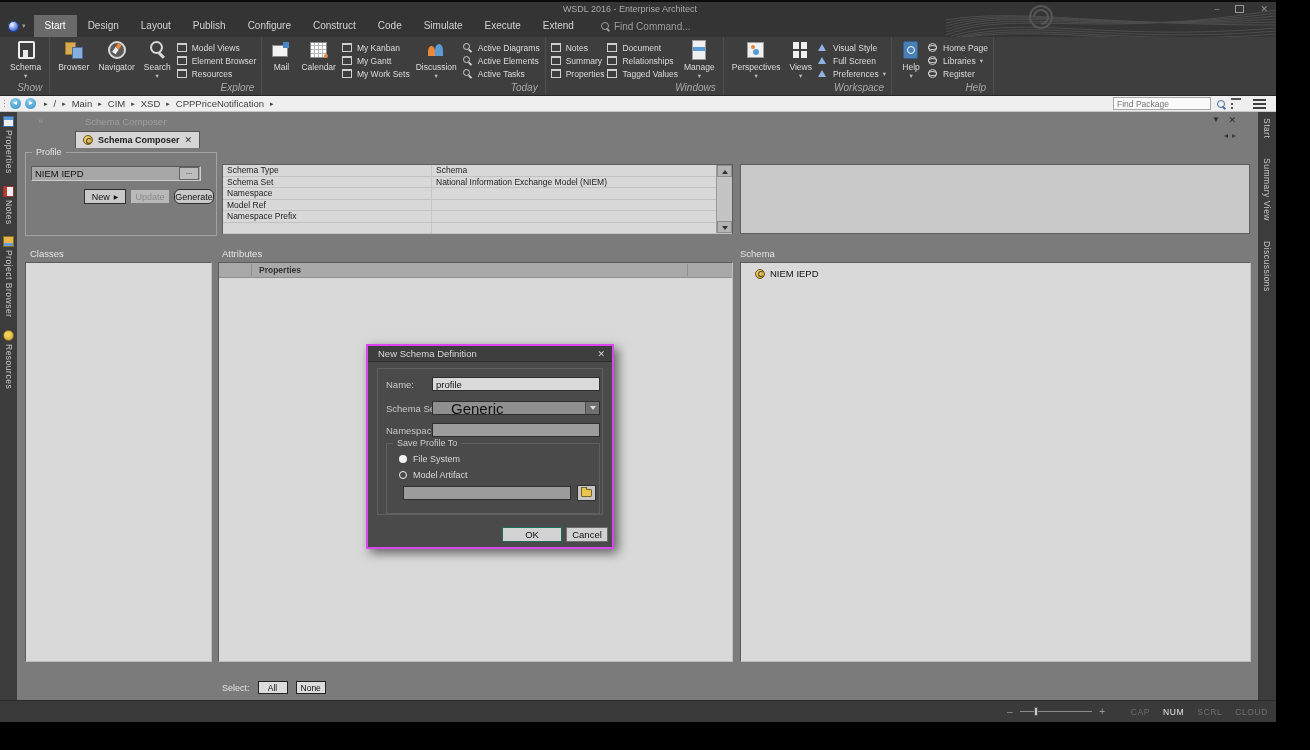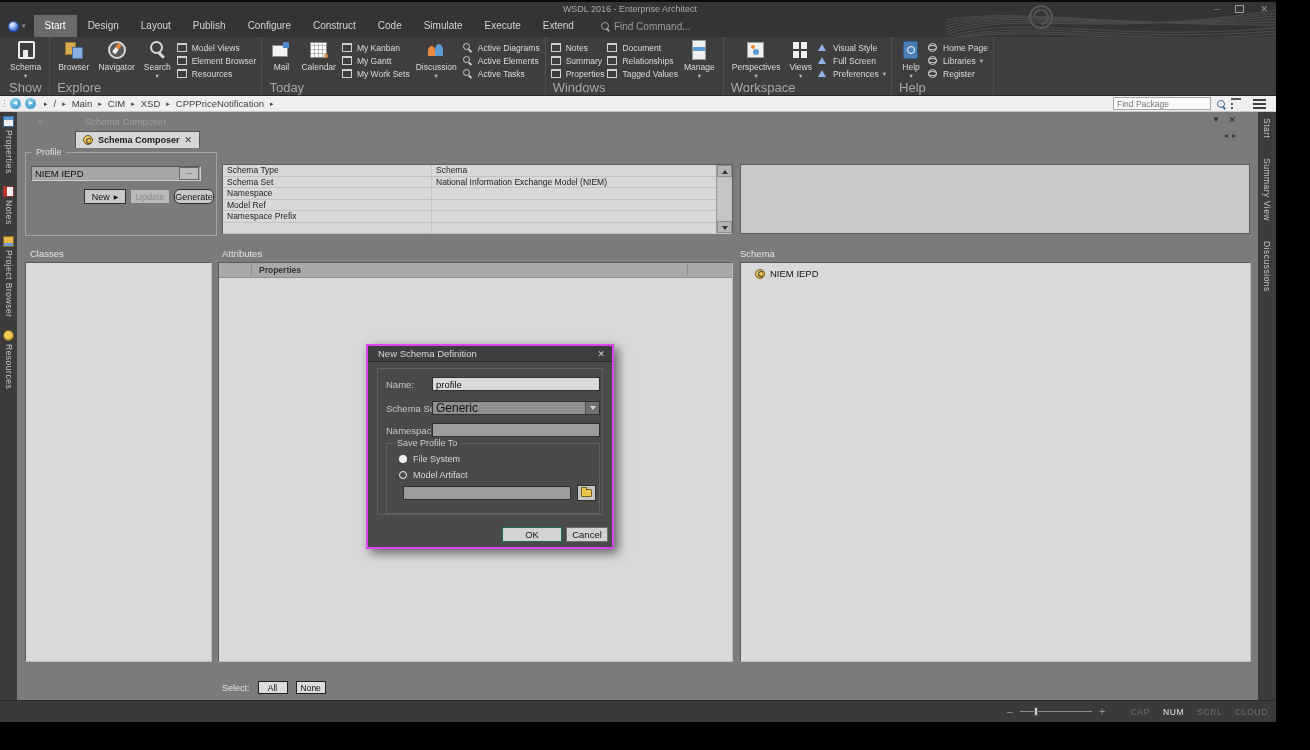--- a/index.html
+++ b/index.html
@@ -21,21 +21,21 @@
   .rtab{padding:0 11px;line-height:22px;font-size:10px;color:#d4d4d4;cursor:default;white-space:nowrap;}
   .rtab.active{background:#6a6a6a;color:#fff;}
   .findcmd{display:flex;align-items:center;gap:5px;margin-left:16px;color:#9c9c9c;font-size:10px;}
   .fc-mag{width:6px;height:6px;border:1.5px solid #9c9c9c;border-radius:50%;position:relative;}
   .fc-mag::after{content:"";position:absolute;left:5px;top:5px;width:1.5px;height:4px;background:#9c9c9c;transform:rotate(-45deg);}
 
   
   .ribbon{position:absolute;left:0;top:37px;width:1276px;height:59px;background:#3e3e3e;border-bottom:1px solid #262626;box-sizing:border-box;display:flex;align-items:stretch;padding-left:2px;}
   .rgroup{display:flex;flex-direction:column;border-right:1px solid #4e4e4e;padding:1px 5px 0 5px;}
   .rgc{flex:1;display:flex;align-items:flex-start;gap:3px;}
-  .rgl{text-align:left;font-size:13px;color:#a8a8a8;padding:1px 2px 2px;}
+  .rgl{text-align:right;font-size:10px;color:#a8a8a8;padding:1px 2px 2px;font-style:italic;}
   .rbig{display:flex;flex-direction:column;align-items:center;padding:2px 3px 0;font-size:8.5px;color:#dcdcdc;white-space:nowrap;}
   .rbig .rbl{margin-top:2px;}
   .rcaret{font-size:6.5px;color:#bdbdbd;height:7px;line-height:7px;}
   .rcol{display:flex;flex-direction:column;gap:2px;padding-top:4px;}
   .rsmall{display:flex;align-items:center;gap:4px;font-size:8.5px;color:#dcdcdc;height:11px;white-space:nowrap;}
   .scaret{font-size:6.5px;color:#bdbdbd;}
 
   .bic{width:22px;height:20px;display:block;position:relative;}
   .bic::before,.bic::after{content:"";position:absolute;}
   .i-window-icon::before{left:3px;top:1px;width:13px;height:14px;border:2px solid #ececec;border-radius:2px;}
@@ -145,21 +145,21 @@
   
   .dialog{position:absolute;left:366px;top:344px;width:248px;height:205px;background:#4a4a4a;border:2px solid #d946ef;box-shadow:4px 4px 10px rgba(0,0,0,.55);z-index:10;box-sizing:border-box;}
   .dlg-title{position:absolute;left:0;top:0;right:0;height:16px;background:#3e3e3e;border-bottom:1px solid #2e2e2e;color:#d8d8d8;font-size:9.5px;line-height:16px;padding-left:10px;box-sizing:border-box;}
   .dlg-close{position:absolute;right:7px;top:0;font-size:9px;color:#cfcfcf;line-height:16px;}
   .dlg-frame{position:absolute;left:9px;top:22px;right:9px;bottom:32px;border:1px solid #606060;}
   .dlg-label{position:absolute;font-size:9.5px;color:#c8c8c8;}
   .dlg-input{position:absolute;left:64px;width:168px;height:14px;box-sizing:border-box;border:1px solid #2f2f2f;font-size:9.5px;padding:0 3px;font-family:"Liberation Sans",sans-serif;}
   .in-light{background:#d9d9d9;color:#111;}
   .in-mid{background:#9c9c9c;color:#111;}
   .dd{position:absolute;left:64px;width:168px;height:14px;box-sizing:border-box;border:1px solid #2f2f2f;background:#8f8f8f;display:flex;align-items:center;}
-  .dd-text{flex:1;font-size:12px;color:#111;padding-left:3px;}
+  .dd-text{flex:1;font-size:15px;color:#111;padding-left:18px;}
   .dd-btn{width:13px;height:12px;background:#6f6f6f;border-left:1px solid #4f4f4f;display:flex;align-items:center;justify-content:center;}
   .dd-btn::after{content:"";border-left:3px solid transparent;border-right:3px solid transparent;border-top:4px solid #d8d8d8;}
   .save-frame{position:absolute;left:18px;top:97px;width:212px;height:69px;border:1px solid #606060;}
   .save-label{position:absolute;left:6px;top:-6px;background:#4a4a4a;padding:0 4px;font-size:9px;color:#cccccc;}
   .radio-row{position:absolute;left:12px;display:flex;align-items:center;gap:6px;font-size:9px;color:#d8d8d8;}
   .radio{width:8px;height:8px;border-radius:50%;box-sizing:border-box;}
   .radio.sel{background:#f2f2f2;}
   .radio.unsel{border:1.5px solid #f2f2f2;background:transparent;}
   .path-field{position:absolute;left:16px;top:42px;width:168px;height:14px;background:#9c9c9c;border:1px solid #2f2f2f;box-sizing:border-box;}
   .folder-btn{position:absolute;left:190px;top:41px;width:19px;height:16px;background:#c6c6c6;border:1px solid #2f2f2f;box-sizing:border-box;display:flex;align-items:center;justify-content:center;}

